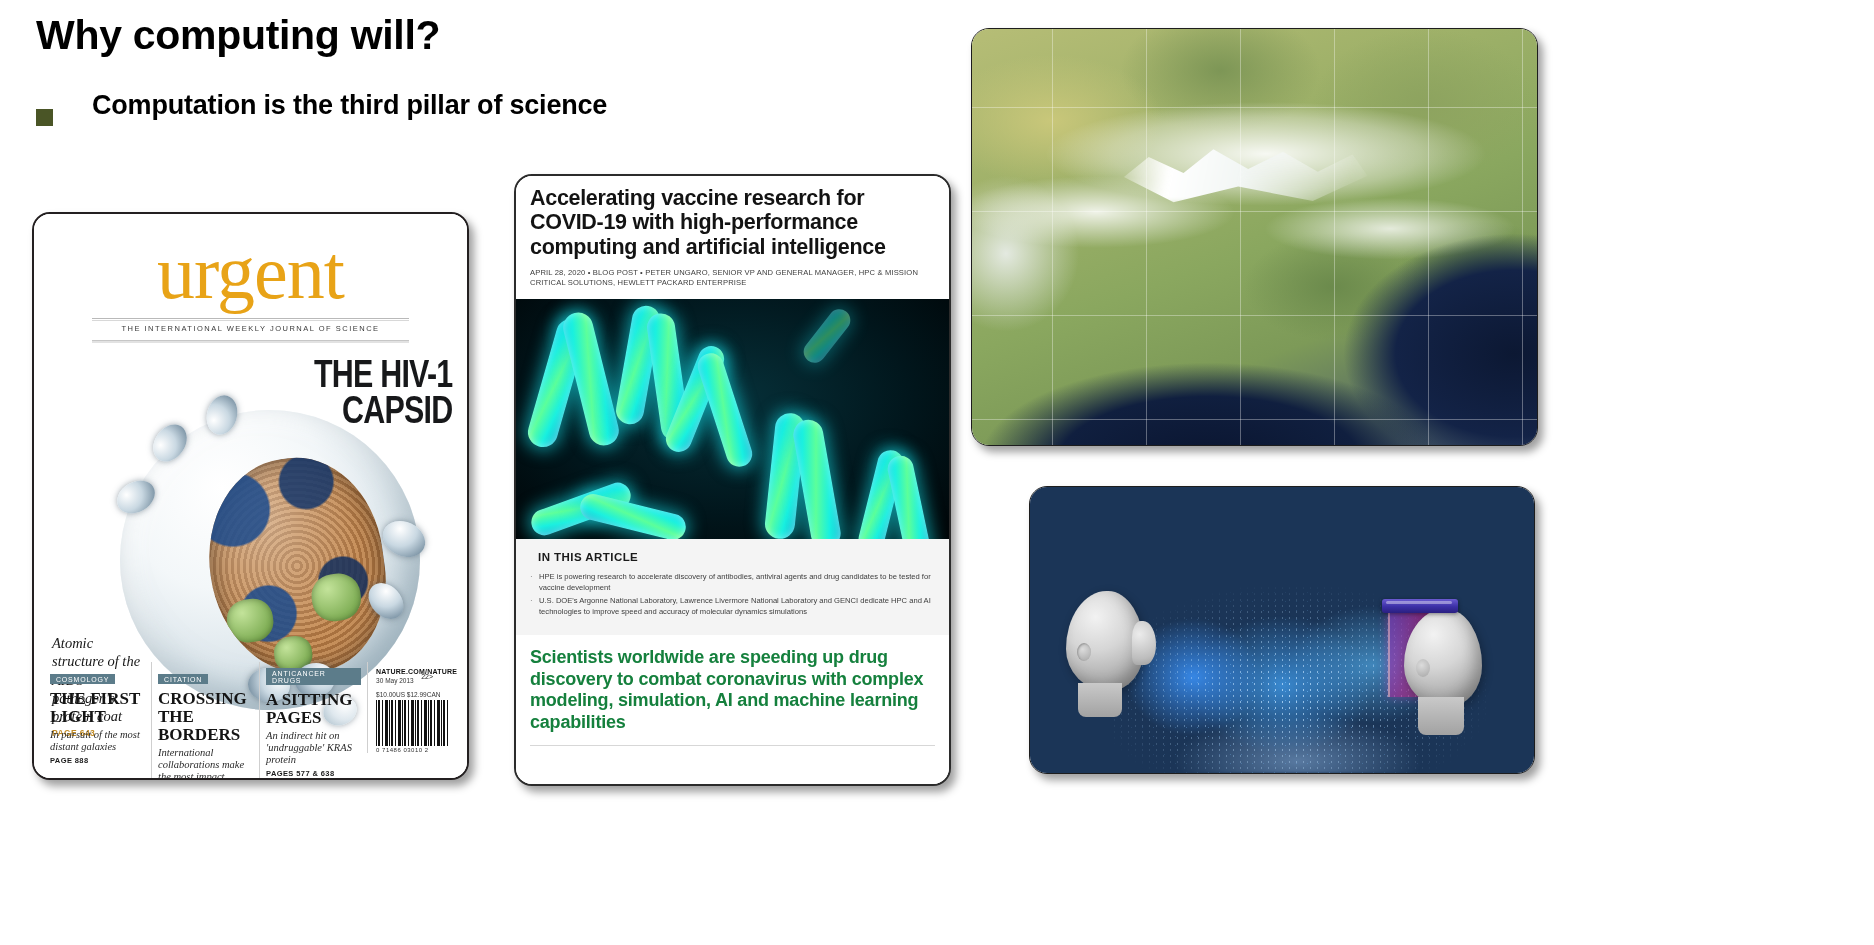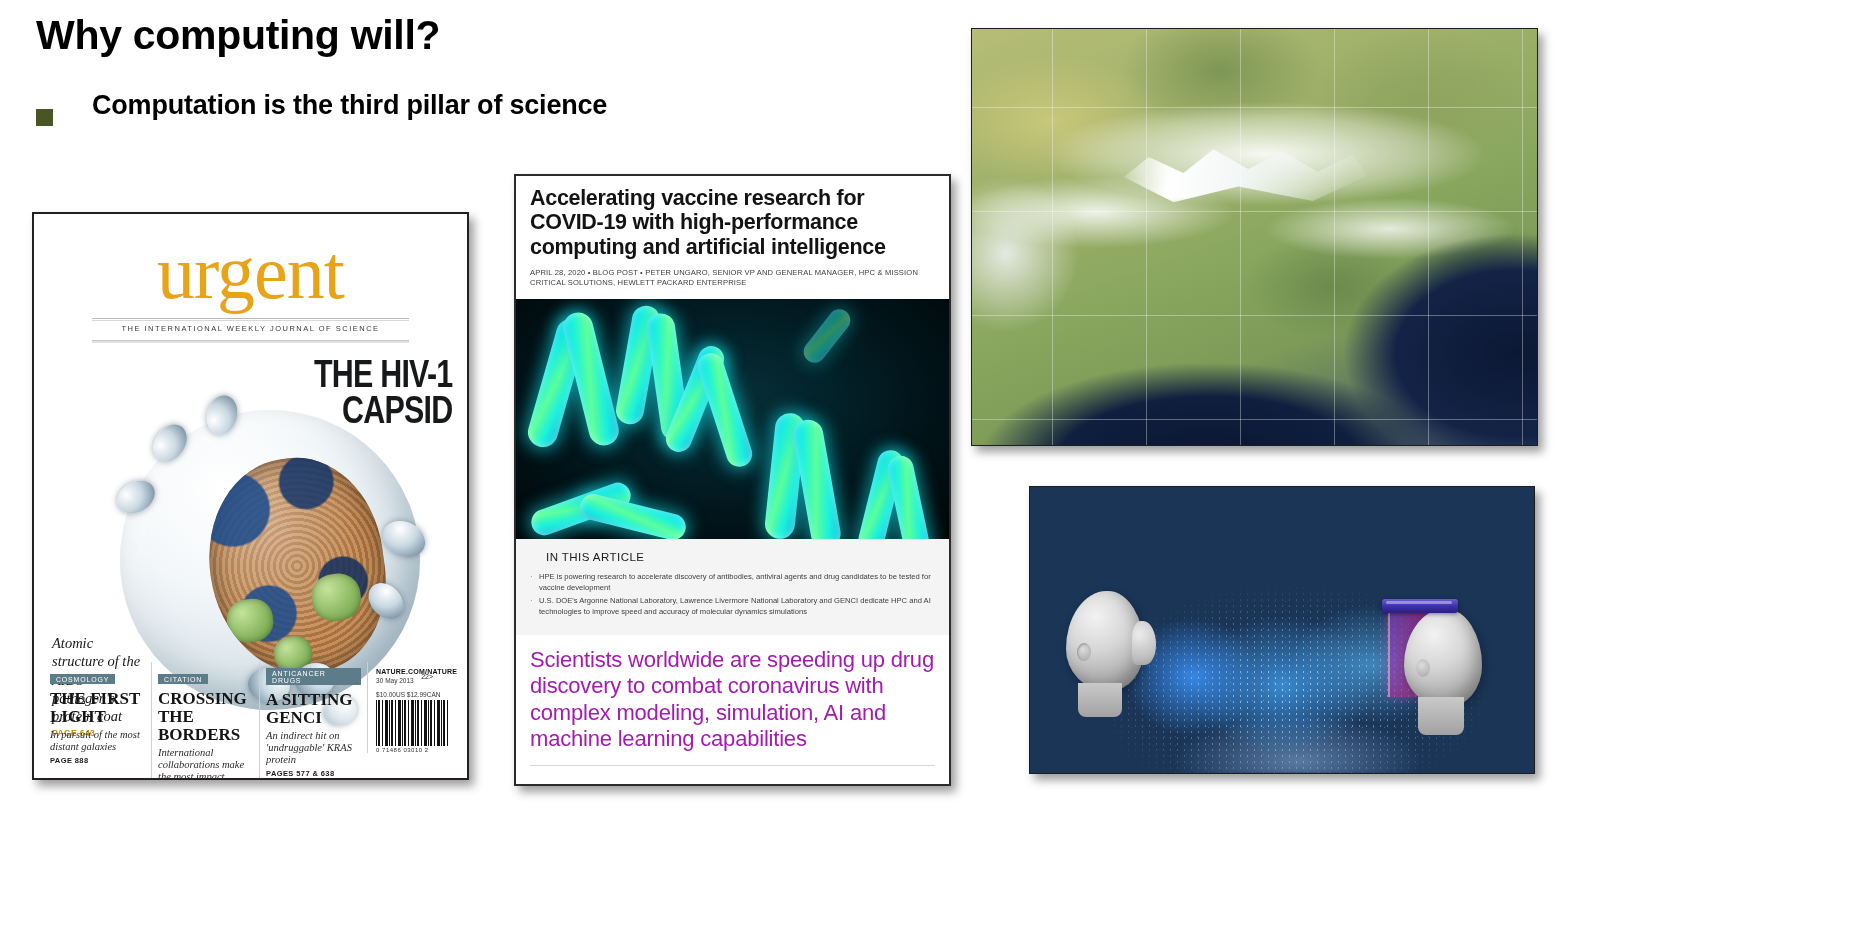--- a/index.html
+++ b/index.html
@@ -31,20 +31,21 @@
     margin-left:39px;
     font-size:27px; font-weight:bold; color:#000; line-height:1.33;
     letter-spacing:-0.2px;
   }
 
   
   .pic{
     position:absolute; background:#fff;
     box-shadow:5px 6px 9px rgba(0,0,0,.38);
     overflow:hidden;
+    border-radius:18px;
   }
 
   
   #nature-cover{
     left:32px; top:212px; width:437px; height:568px;
     border:2px solid #231f20;
     padding:0;
   }
   .nat-inner{ position:relative; width:100%; height:100%; background:#fff; }
   .nat-logo{
@@ -210,31 +211,31 @@
   .chromo.c8{ left:104px; top:164px; width:26px; height:108px; border-radius:14px; transform:rotate(104deg);}
   .chromo.c9{ left:254px; top:114px; width:30px; height:126px; border-radius:16px; transform:rotate(6deg);}
   .chromo.c10{left:286px; top:120px; width:30px; height:130px; border-radius:16px; transform:rotate(-10deg);}
   .chromo.c11{left:352px; top:150px; width:26px; height:104px; border-radius:14px; transform:rotate(14deg);}
   .chromo.c12{left:380px; top:156px; width:26px; height:106px; border-radius:14px; transform:rotate(-12deg);}
   .chromo.c13{left:300px; top:6px;   width:22px; height:62px;  border-radius:12px; transform:rotate(38deg); opacity:.5;}
   .hpe-inarticle{
     background:#f4f4f4; padding:12px 14px 14px; margin-top:0;
   }
   .hpe-inarticle h4{
-    margin:0 16px 9px; font-size:11.5px; font-weight:normal; color:#1a1a1a;
+    margin:0 8px 9px; font-size:11.5px; font-weight:bold; color:#1a1a1a;
     letter-spacing:.45px;
   }
   .hpe-li{
     display:flex; font-size:7.6px; line-height:1.42; color:#3c3c3c;
     margin-bottom:3px;
   }
   .hpe-li .dot{ flex:0 0 9px; color:#8a8a8a; font-size:8px; line-height:1.3;}
   .hpe-sub{
-    padding:12px 14px 0; font-size:22px; font-weight:normal;
-    line-height:1.2; color:#a21caf; letter-spacing:-.2px;
+    padding:12px 14px 0; font-size:18px; font-weight:bold;
+    line-height:1.2; color:#15803d; letter-spacing:-.2px;
   }
   .hpe-hr{ margin:12px 14px 0; border-top:1px solid #d7d7d7; }
   .hpe-body{
     padding:9px 14px 0; font-size:7.6px; line-height:1.45; color:#474747;
   }
 
   
   #satellite-map{
     left:971px; top:28px; width:567px; height:418px;
     border:1px solid #1d1d1d;
@@ -425,21 +426,21 @@
           <div>BORDERS</div>
         </div>
         <div class="nat-sub">International collaborations make the most impact</div>
         
       </div>
 
       <div class="nat-col">
         <span class="nat-kicker">ANTICANCER DRUGS</span>
         <div class="nat-ttl">
           <div>A SITTING</div>
-          <div>GENCI</div>
+          <div>PAGES</div>
         </div>
         <div class="nat-sub">An indirect hit on 'undruggable' KRAS protein</div>
         <div class="nat-pg">PAGES 577 &amp; 638</div>
       </div>
 
       <div class="nat-barcol">
         <div class="nat-url">NATURE.COM/NATURE</div>
         <div class="nat-date">30 May 2013</div>
         <div class="nat-price">$10.00US $12.99CAN</div>
         <div class="barcode"></div>

